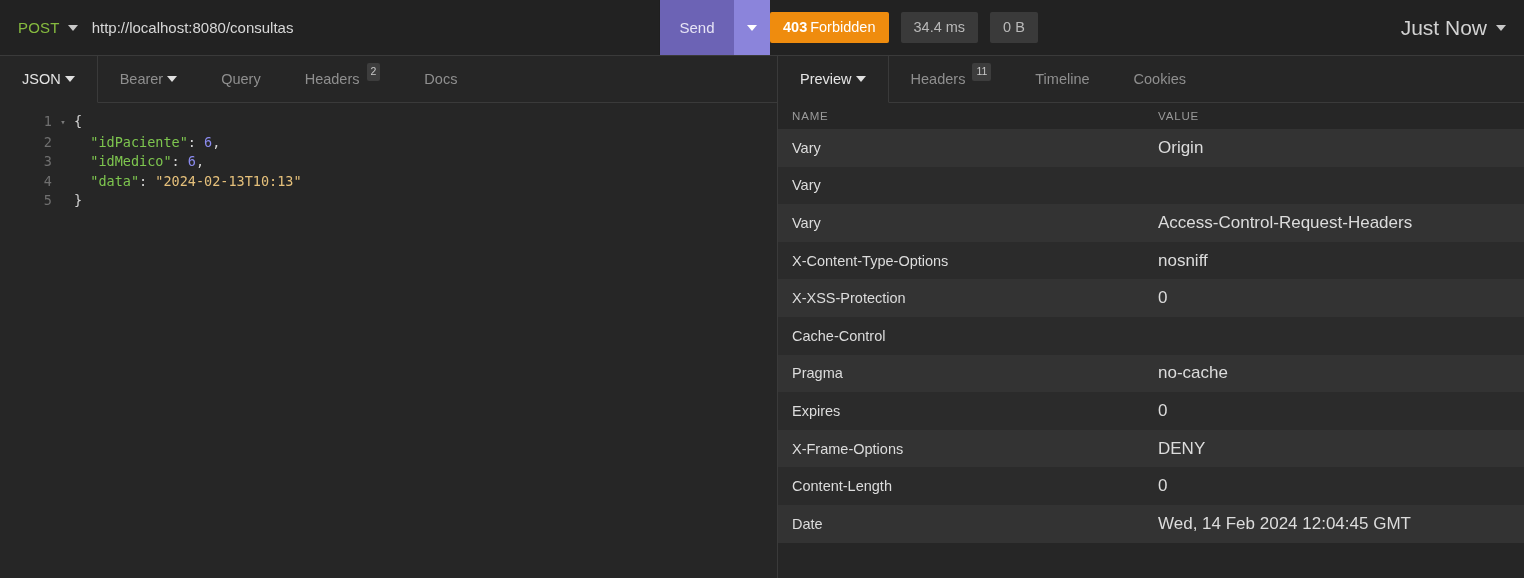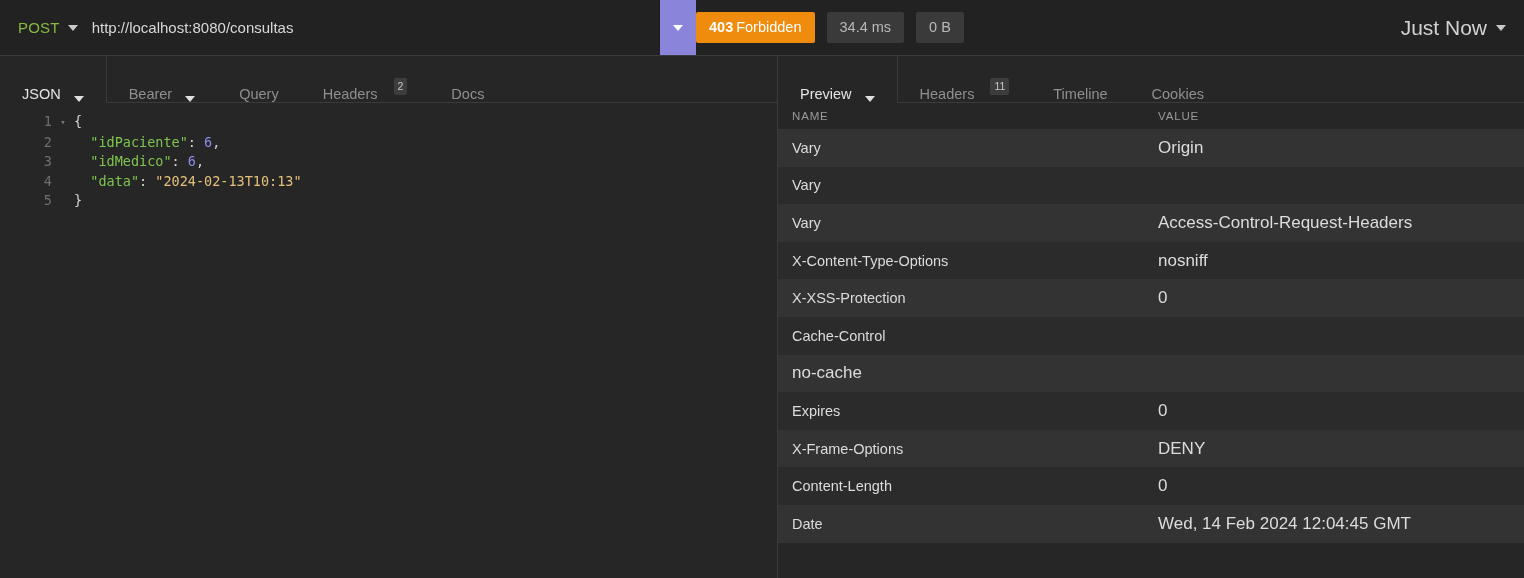--- a/index.html
+++ b/index.html
@@ -114,23 +114,23 @@
   .tabrow {
     height: 47px;
     display: flex;
     align-items: stretch;
     background: #262626;
     border-bottom: 1px solid #3a3a3a;
     flex: 0 0 47px;
   }
   .tab {
     display: flex;
-    align-items: flex-end;
+    align-items: center;
     justify-content: center;
-    gap: 13px;
+    gap: 4px;
     padding: 0 22px;
     font-size: 14.5px;
     color: #8f8f8f;
     cursor: pointer;
     position: relative;
     white-space: nowrap;
   }
   .tab.active {
     color: #e4e4e4;
     border-left: 1px solid #3a3a3a;
@@ -218,20 +218,21 @@
 <div id="app">
 
   <div class="topbar">
 
     <div class="url-zone">
       <span class="method-label">POST</span>
       <span class="caret"></span>
       <span class="url-text">http://localhost:8080/consultas</span>
     </div>
 
+    <div class="send-btn">Send</div>
     <div class="send-caret-btn">
       <span class="caret"></span>
     </div>
 
     <div class="status-zone">
       <div class="status-badge">
         <b>403</b><span class="txt">Forbidden</span>
       </div>
       <div class="chip">34.4 ms</div>
       <div class="chip">0 B</div>
@@ -318,20 +319,21 @@
               <div class="col-val">nosniff</div>
             </div>
             <div class="trow odd">
               <div class="col-name">X-XSS-Protection</div>
               <div class="col-val">0</div>
             </div>
             <div class="trow even">
               <div class="col-name">Cache-Control</div>
             </div>
             <div class="trow odd">
+              <div class="col-name">Pragma</div>
               <div class="col-val">no-cache</div>
             </div>
             <div class="trow even">
               <div class="col-name">Expires</div>
               <div class="col-val">0</div>
             </div>
             <div class="trow odd">
               <div class="col-name">X-Frame-Options</div>
               <div class="col-val">DENY</div>
             </div>

